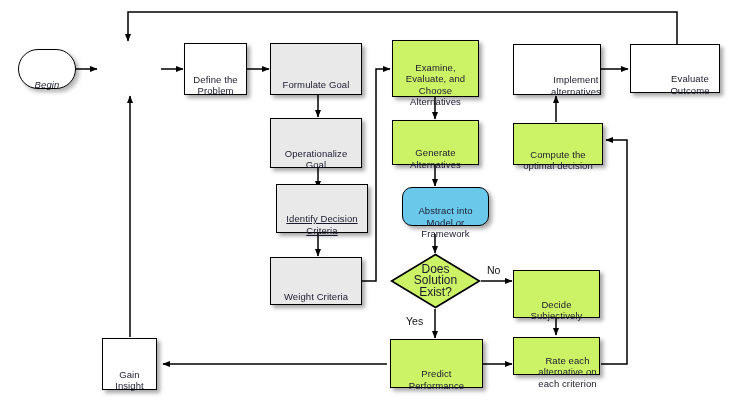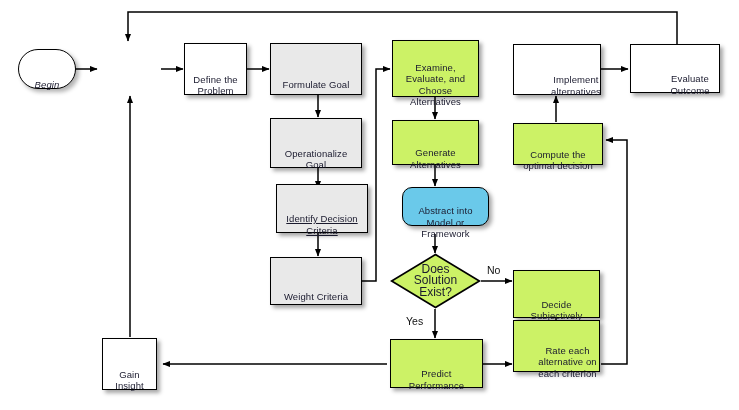--- a/index.html
+++ b/index.html
@@ -167,21 +167,21 @@
     <span class="dlabel">Does
 Solution
 Exist?</span>
   </div>
 
   <div class="node fill-green" style="left:513px;top:270px;width:87px;height:48px;">
     <span>Decide
 Subjectively</span>
   </div>
 
-  <div class="node fill-green" style="left:513px;top:320px;width:87px;height:52px;padding-left:24px;">
+  <div class="node fill-green" style="left:513px;top:337px;width:87px;height:38px;padding-left:24px;">
     <span>Rate each
 alternative on
 each criterion</span>
   </div>
 
   <div class="node fill-green" style="left:513px;top:123px;width:90px;height:42px;">
     <span>Compute the
 optimal decision</span>
   </div>
 

